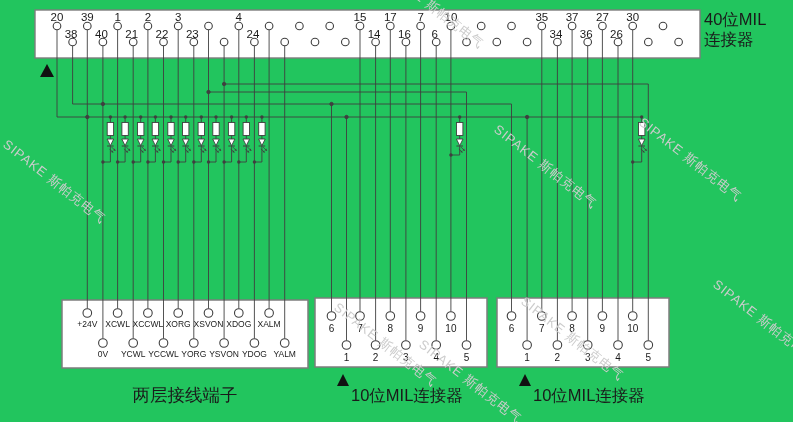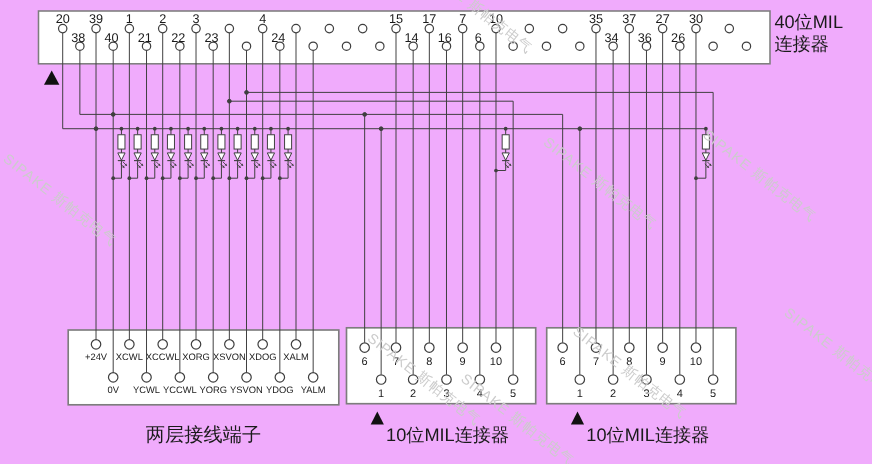--- a/index.html
+++ b/index.html
@@ -1,16 +1,16 @@
 <!DOCTYPE html>
 <html><head>
 <meta charset="utf-8">
 <style>
   html,body{margin:0;padding:0;background:#ffffff;}
-  .stage{position:relative;width:793px;height:422px;background:#f0abfc;overflow:hidden;
+  .stage{position:relative;width:793px;height:422px;background:#22c55e;overflow:hidden;
          font-family:"Liberation Sans","DejaVu Sans",sans-serif;}
   svg{display:block;}
   text{font-family:"Liberation Sans","DejaVu Sans",sans-serif;}
 </style>
 </head>
 <body>
 
 <div class="stage">
   <svg id="diagram" width="793" height="422" viewBox="0 0 793 422" xmlns="http://www.w3.org/2000/svg">
       <g>

